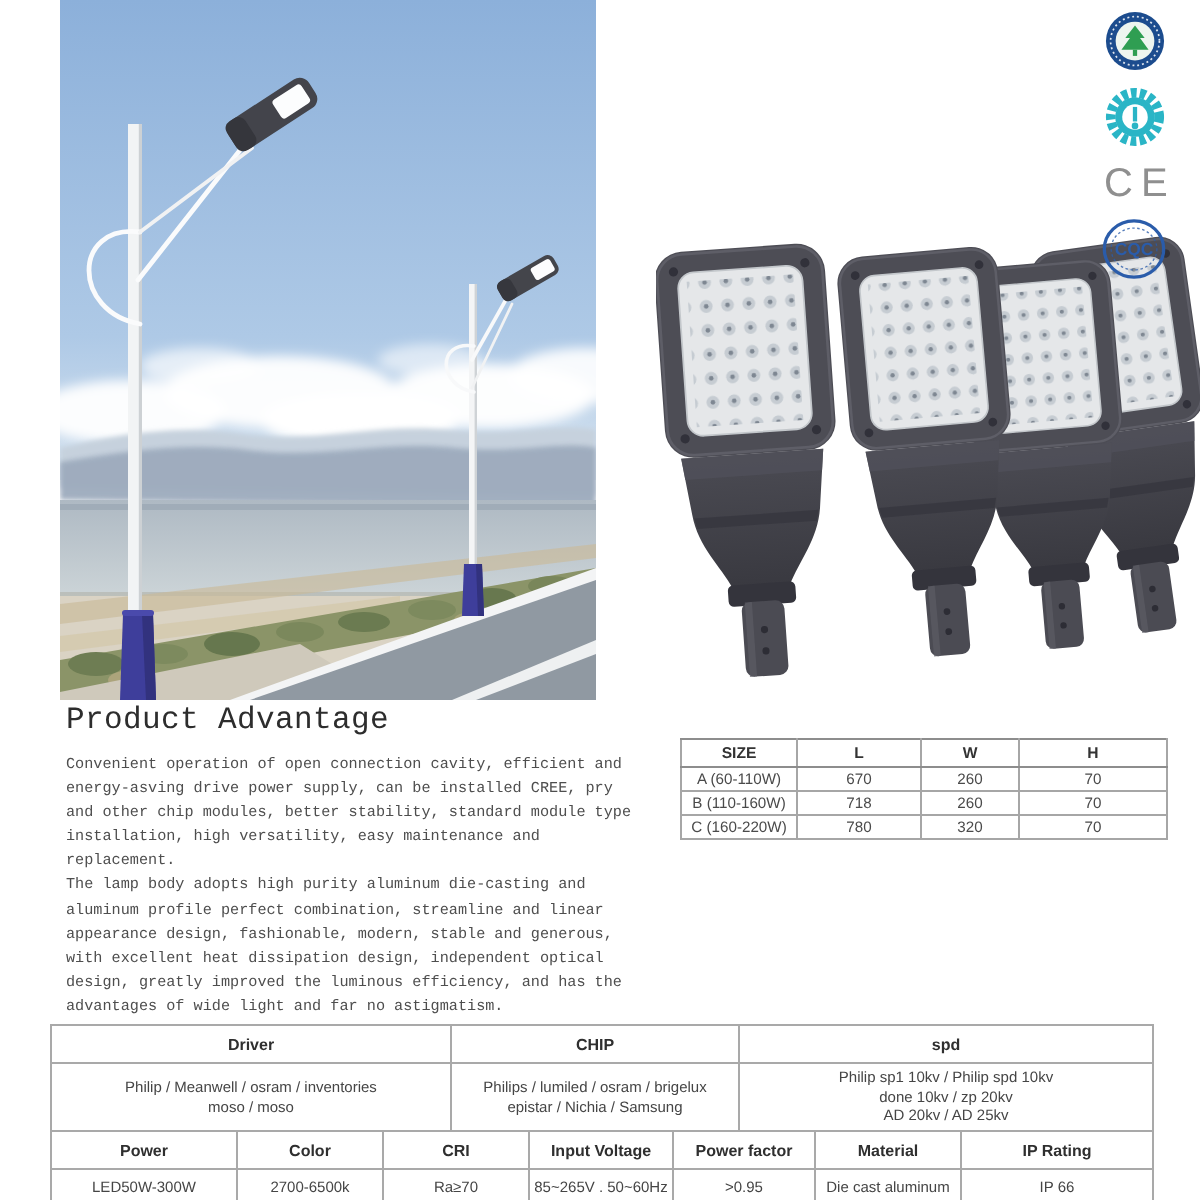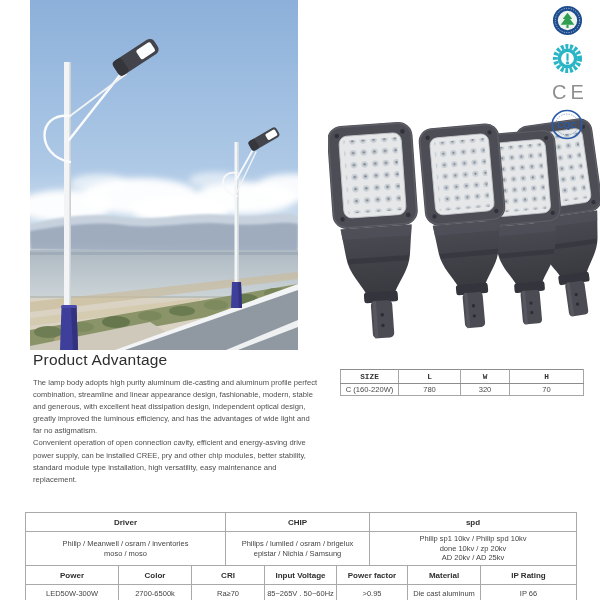--- a/index.html
+++ b/index.html
@@ -12,28 +12,28 @@
   
   .products{position:absolute;left:328px;top:116px;width:272px;height:232px;overflow:hidden;}
 
   
   .certs{position:absolute;left:549px;top:5px;width:36px;}
   .certs svg{display:block;margin:0 auto 7px;}
   .ce{ text-align:center;color:#8f8f8f;font-size:20px;letter-spacing:4px;
        padding-left:3px;margin:2px 0 5px;font-weight:400;}
 
   
-  .advantage{position:absolute;left:33px;top:351px;width:286px;}
+  .advantage{position:absolute;left:33px;top:351px;width:286px;font-family:Liberation Mono, monospace;}
   .advantage h2{margin:0 0 8px;font-size:15.5px;font-weight:500;color:#2d2d2d;letter-spacing:.2px;}
   .advantage p{margin:0;font-size:7.6px;line-height:12.1px;color:#4e4e4e;}
 
   
   .size-table{position:absolute;left:340px;top:369px;width:243px;border-collapse:collapse;table-layout:fixed;}
   .size-table th,.size-table td{border:1px solid #a6a6a6;text-align:center;padding:0;overflow:hidden;}
-  .size-table th{height:13px;font-size:7.8px;font-weight:700;color:#333;font-family:Liberation Mono, monospace;}
+  .size-table th{height:13px;font-size:7.8px;font-weight:700;color:#333;}
   .size-table td{height:11px;font-size:7.6px;color:#4a4a4a;}
   .size-table thead th{border-bottom:1px solid #8d8d8d;border-top:1px solid #8d8d8d;}
 
   
   .specs{position:absolute;left:25px;top:500px;width:551px;margin-top:12px;}
   table.spec{width:551px;border-collapse:collapse;table-layout:fixed;}
   .spec th,.spec td{border:1px solid #a9a9a9;text-align:center;padding:0;overflow:hidden;}
   .spec th{font-size:8px;color:#2f2f2f;font-weight:700;height:18px;}
   .spec td{font-size:7.5px;color:#454545;}
   .spec td.group-val{height:33px;vertical-align:middle;}
@@ -211,40 +211,52 @@
     <div class="ce">CE</div>
     <svg width="34" height="31" viewBox="0 0 34 32">
       <ellipse cx="17" cy="16" rx="15.3" ry="14.5" fill="none" stroke="#2a5caa" stroke-width="1.7"></ellipse>
       <ellipse cx="17" cy="16" rx="11.8" ry="10.8" fill="none" stroke="#2a5caa" stroke-width=".7" stroke-dasharray="1.3 1.3" opacity=".8"></ellipse>
       <text x="17" y="19.2" text-anchor="middle" font-size="9" font-weight="bold" fill="#2a5caa" font-family="Liberation Sans, sans-serif">CQC</text>
     </svg>
   </div>
 
   <div class="advantage">
     <h2>Product Advantage</h2>
+    <p>Convenient operation of open connection cavity, efficient and energy-asving drive power supply, can be installed CREE, pry and other chip modules, better stability, standard module type installation, high versatility, easy maintenance and replacement.</p>
     <p>The lamp body adopts high purity aluminum die-casting and aluminum profile perfect combination, streamline and linear appearance design, fashionable, modern, stable and generous, with excellent heat dissipation design, independent optical design, greatly improved the luminous efficiency, and has the advantages of wide light and far no astigmatism.</p>
-    <p>Convenient operation of open connection cavity, efficient and energy-asving drive power supply, can be installed CREE, pry and other chip modules, better stability, standard module type installation, high versatility, easy maintenance and replacement.</p>
   </div>
 
   <table class="size-table">
     <colgroup>
         <col style="width:58px">
         <col style="width:62px">
         <col style="width:49px">
         <col style="width:74px">
       </colgroup>
     <thead>
       <tr>
         <th>SIZE</th>
         <th>L</th>
         <th>W</th>
         <th>H</th>
       </tr>
     </thead>
     <tbody>
+      <tr>
+        <td>A (60-110W)</td>
+        <td>670</td>
+        <td>260</td>
+        <td>70</td>
+      </tr>
+      <tr>
+        <td>B (110-160W)</td>
+        <td>718</td>
+        <td>260</td>
+        <td>70</td>
+      </tr>
       <tr>
         <td>C (160-220W)</td>
         <td>780</td>
         <td>320</td>
         <td>70</td>
       </tr>
     </tbody>
   </table>
 
   <div class="specs">

